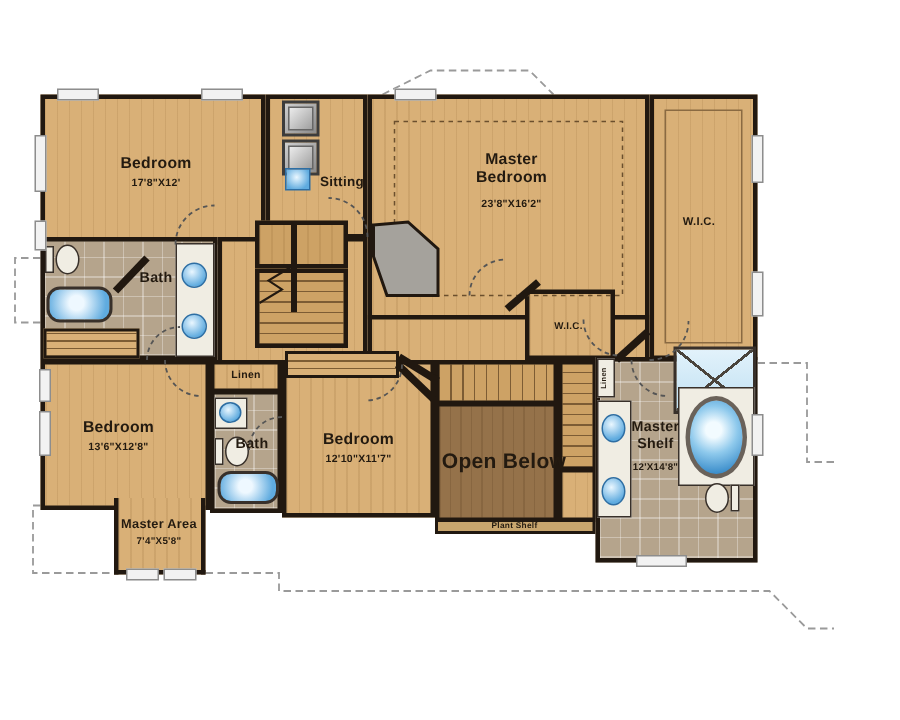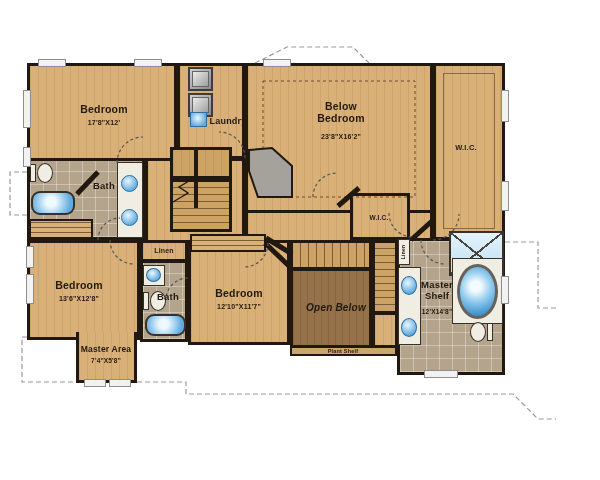--- a/index.html
+++ b/index.html
@@ -157,23 +157,23 @@
   <div class="window" style="left:84px;top:379px;width:22px;height:8px;"></div>
   <div class="window" style="left:109px;top:379px;width:22px;height:8px;"></div>
   <div class="window" style="left:501px;top:90px;width:8px;height:32px;"></div>
   <div class="window" style="left:501px;top:181px;width:8px;height:30px;"></div>
   <div class="window" style="left:501px;top:276px;width:8px;height:28px;"></div>
   <div class="window" style="left:424px;top:370px;width:34px;height:8px;"></div>
 
   <span class="lbl" style="left:104px;top:110px;font-size:10.5px;">Bedroom</span>
   <span class="lbl" style="left:104px;top:123px;font-size:7px;">17'8"X12'</span>
 
-  <span class="lbl" style="left:228px;top:121px;font-size:9px;">Laundry</span>
+  <span class="lbl" style="left:228px;top:121px;font-size:9px;">Sitting</span>
 
-  <span class="lbl wrap" style="left:341px;top:113px;width:64px;font-size:10.5px;">Below Bedroom</span>
+  <span class="lbl wrap" style="left:341px;top:113px;width:64px;font-size:10.5px;">Master Bedroom</span>
   <span class="lbl" style="left:341px;top:137px;font-size:7px;">23'8"X16'2"</span>
 
   <span class="lbl" style="left:466px;top:148px;font-size:7.5px;">W.I.C.</span>
   <span class="lbl" style="left:379px;top:218px;font-size:6.5px;">W.I.C.</span>
 
   <span class="lbl" style="left:104px;top:186px;font-size:9.5px;">Bath</span>
   <span class="lbl" style="left:168px;top:297px;font-size:9.5px;">Bath</span>
   <span class="lbl" style="left:164px;top:251px;font-size:7px;">Linen</span>
   <span class="lbl vert" style="left:404px;top:252px;font-size:5px;">Linen</span>
 
@@ -182,16 +182,16 @@
 
   <span class="lbl" style="left:239px;top:294px;font-size:10.5px;">Bedroom</span>
   <span class="lbl" style="left:239px;top:307px;font-size:7px;">12'10"X11'7"</span>
 
   <span class="lbl" style="left:79px;top:286px;font-size:10.5px;">Bedroom</span>
   <span class="lbl" style="left:79px;top:299px;font-size:7px;">13'6"X12'8"</span>
 
   <span class="lbl" style="left:106px;top:350px;font-size:8.5px;">Master Area</span>
   <span class="lbl" style="left:106px;top:361px;font-size:6.5px;">7'4"X5'8"</span>
 
-  <span class="lbl" style="left:336px;top:308px;font-size:10px;font-style:italic;">Open Below</span>
+  <span class="lbl" style="left:336px;top:308px;font-size:14px;">Open Below</span>
   <span class="lbl" style="left:343px;top:351px;font-size:5.5px;">Plant Shelf</span>
 
 </div>
 
 </body></html>

